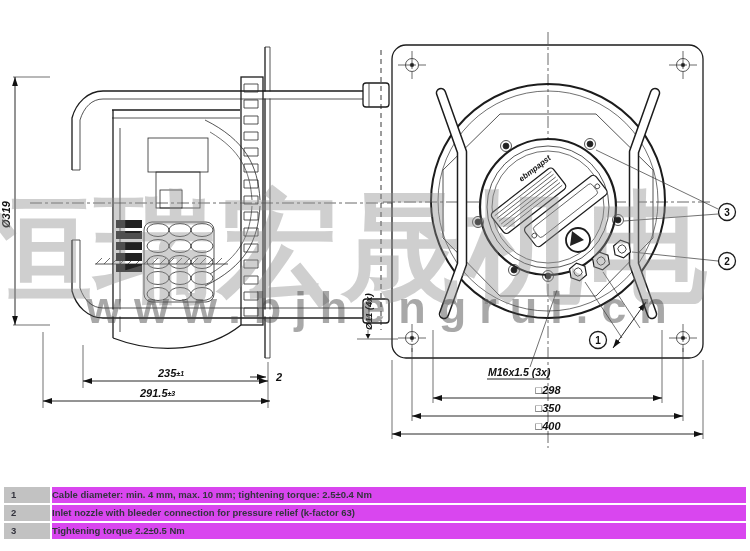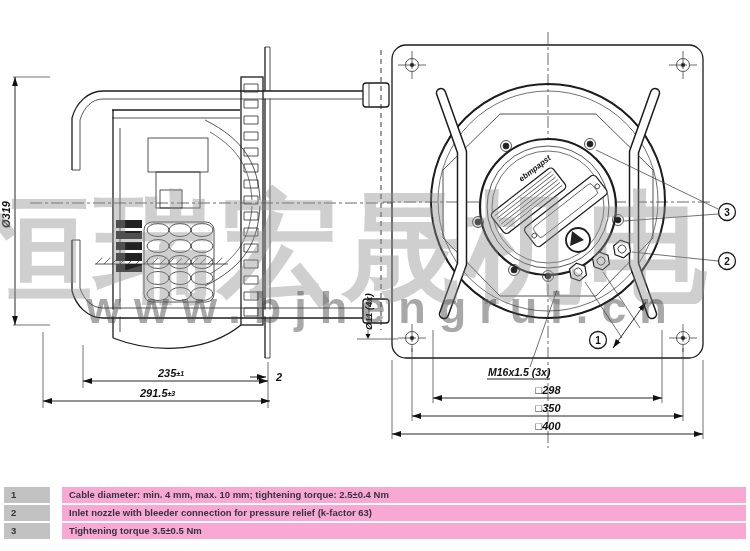--- a/index.html
+++ b/index.html
@@ -26,21 +26,21 @@
   .wm{position:absolute;z-index:2;pointer-events:none;white-space:nowrap;font-weight:700;}
   .wm-cn{top:168px;left:-28px;font-size:120px;letter-spacing:3px;color:#8f8f8f;opacity:.42;
          font-family:"DejaVu Sans","Liberation Sans",sans-serif;}
   .wm-url{top:282px;left:86px;font-size:45px;letter-spacing:13px;color:#404040;opacity:.45;
           font-family:"Liberation Sans",sans-serif;}
   
   .notes{position:absolute;z-index:3;left:4px;top:487px;width:742px;}
   .note-row{display:flex;height:16px;margin-bottom:2px;line-height:16px;
             font-size:9.5px;font-weight:600;color:#33333d;}
   .note-num{width:46px;background:#c2c2c2;padding-left:7px;box-sizing:border-box;}
-  .note-text{flex:1;background:#f9a8d4;margin-left:12px;padding-left:7px;box-sizing:border-box;}
+  .note-text{flex:1;background:#d946ef;margin-left:2px;box-sizing:border-box;}
 </style>
 </head>
 <body>
 
 <div class="stage">
 
   <svg class="drawing" width="750" height="487" viewBox="0 0 750 487" xmlns="http://www.w3.org/2000/svg">
     <defs>
       <marker id="arr" markerWidth="11" markerHeight="8" refX="10" refY="4" orient="auto-start-reverse">
         <path d="M0,0.8 L10,4 L0,7.2 z" fill="#111"></path>
@@ -315,17 +315,17 @@
     <div class="note-row">
       <div class="note-num">1</div>
       <div class="note-text">Cable diameter: min. 4 mm, max. 10 mm; tightening torque: 2.5±0.4 Nm</div>
     </div>
     <div class="note-row">
       <div class="note-num">2</div>
       <div class="note-text">Inlet nozzle with bleeder connection for pressure relief (k-factor 63)</div>
     </div>
     <div class="note-row">
       <div class="note-num">3</div>
-      <div class="note-text">Tightening torque 3.5±0.5 Nm</div>
+      <div class="note-text">Tightening torque 2.2±0.5 Nm</div>
     </div>
   </div>
 
 </div>
 
 </body></html>

